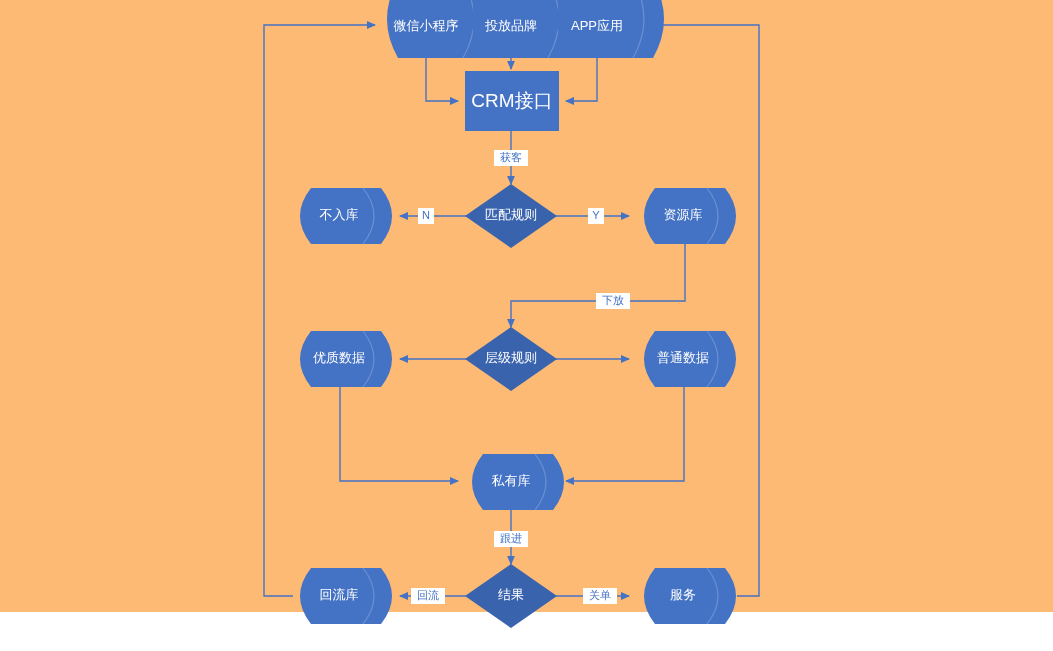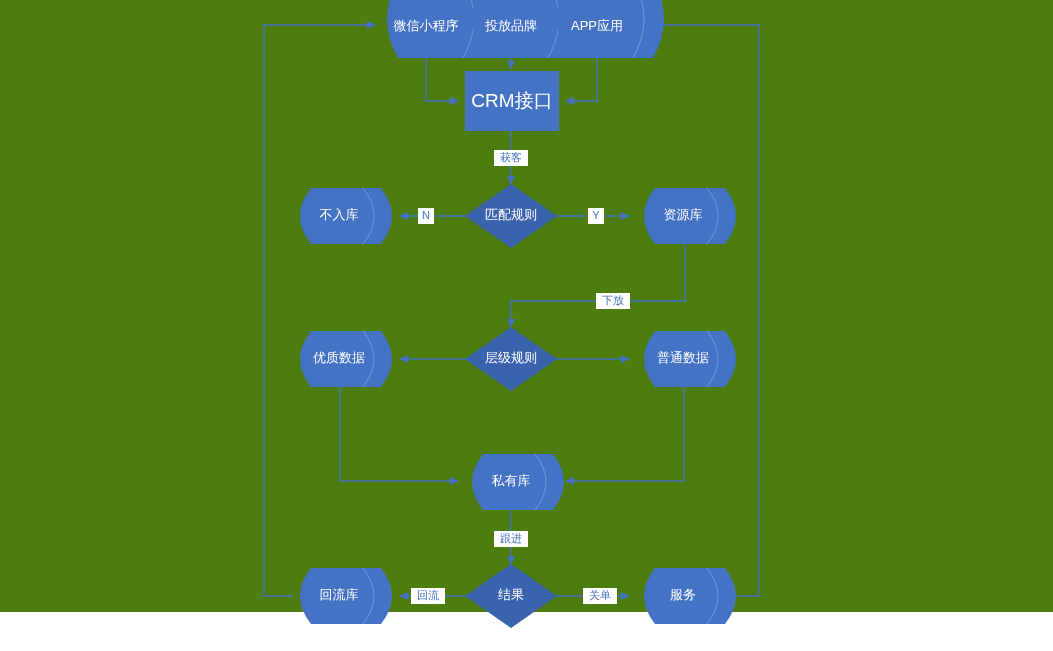--- a/index.html
+++ b/index.html
@@ -1,20 +1,20 @@
 <!DOCTYPE html>
 <html><head>
 <meta charset="utf-8">
 <style>
   html,body{margin:0;padding:0;background:#ffffff;}
   body{
     width:1053px;height:651px;overflow:hidden;
     font-family:"Liberation Sans","DejaVu Sans",sans-serif;
   }
-  #stage{position:relative;width:1053px;height:612px;background:#4d7c0f;}
+  #stage{position:relative;width:1053px;height:612px;background:#fdba74;}
   #stage svg{position:absolute;left:0;top:0;}
   .nodeLabel{
     font-size:13px;fill:#ffffff;text-anchor:middle;dominant-baseline:middle;
     font-family:"Liberation Sans","DejaVu Sans",sans-serif;
   }
   .nodeLabelBig{
     font-size:19px;fill:#ffffff;text-anchor:middle;dominant-baseline:middle;
     font-family:"Liberation Sans","DejaVu Sans",sans-serif;
   }
   .edgeLabel{

